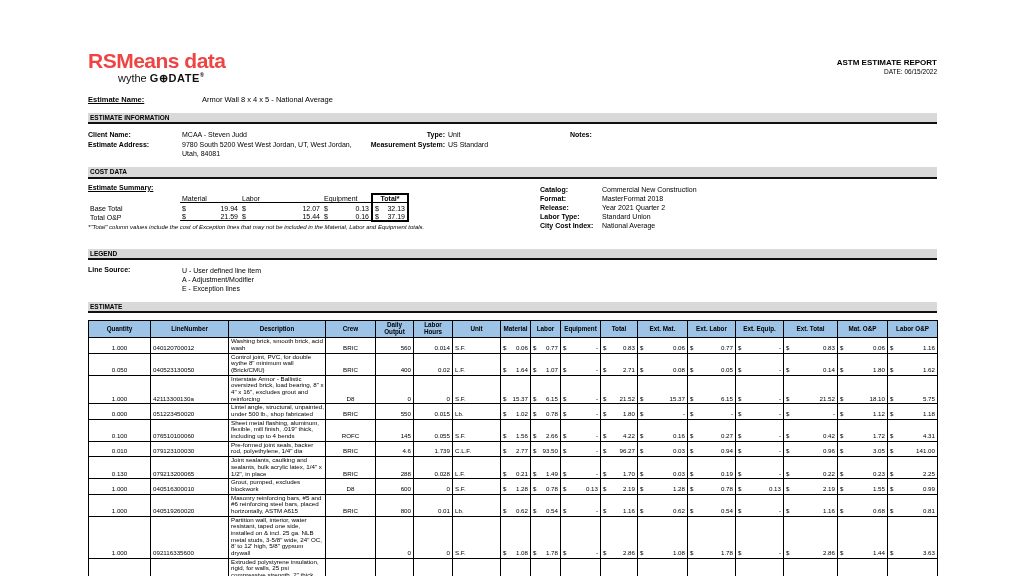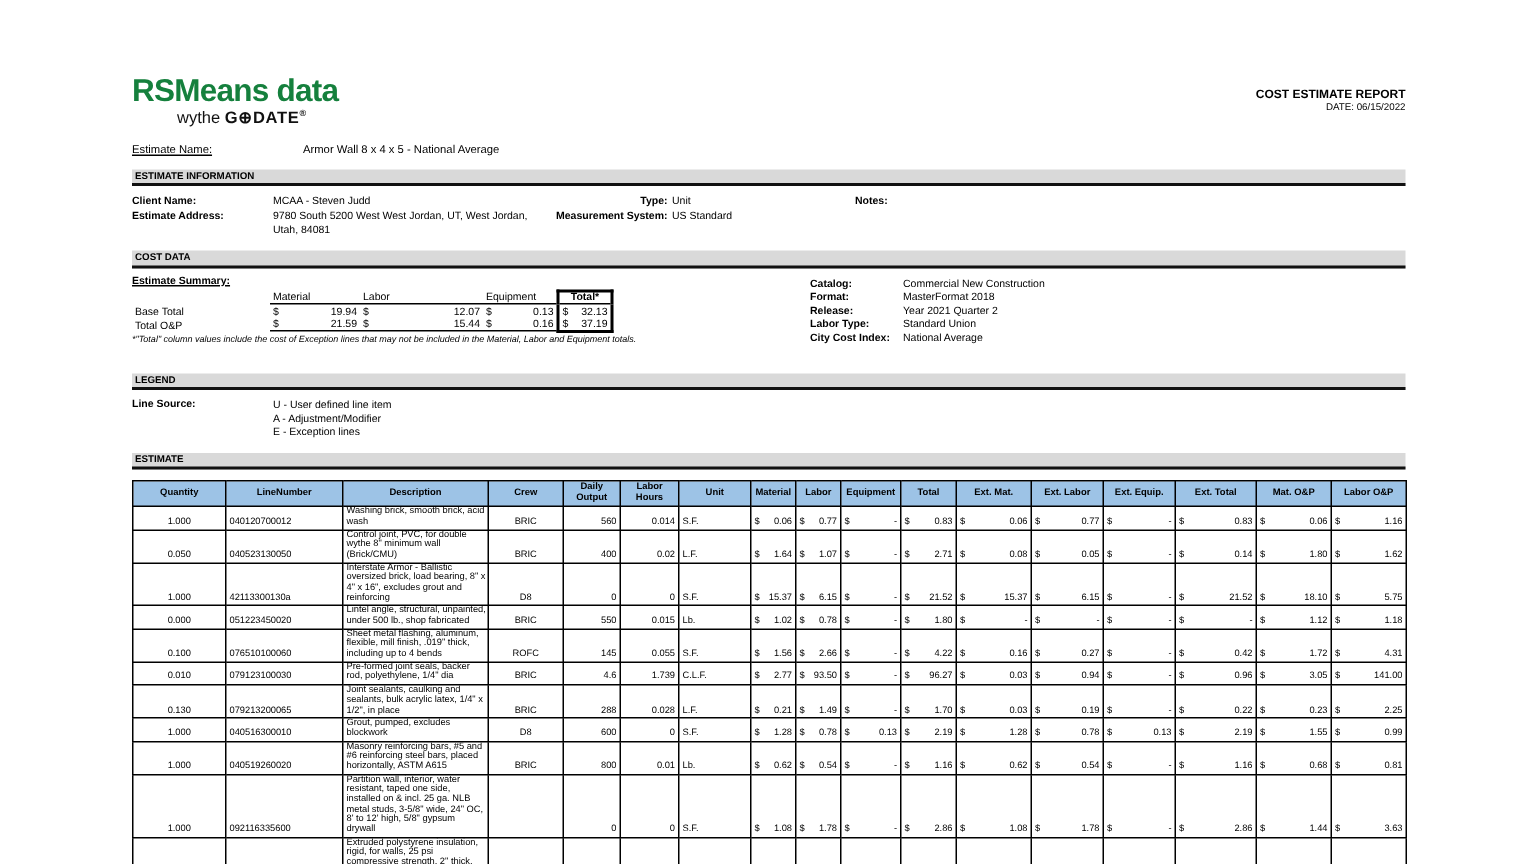--- a/index.html
+++ b/index.html
@@ -10,32 +10,32 @@
   *{box-sizing:border-box;}
   html,body{margin:0;padding:0;}
   body{
     width:1024px;height:576px;background:#fff;color:#000;
     font-family:"Liberation Sans",sans-serif;position:relative;overflow:hidden;
   }
   .content{position:absolute;left:88px;top:50px;width:849px;}
 
   
   .hdr{display:flex;justify-content:space-between;align-items:flex-start;}
-  .logo-name{font-size:21px;font-weight:bold;color:#15803d;letter-spacing:-0.5px;line-height:1;}
+  .logo-name{font-size:21px;font-weight:bold;color:#ef4444;letter-spacing:-0.5px;line-height:1;}
   .logo-from{font-size:11px;margin-left:30px;margin-top:1px;color:#111;}
   .logo-brand{font-weight:bold;letter-spacing:0.5px;}
   .logo-icon{font-weight:bold;}
   .logo-reg{font-size:6px;vertical-align:super;}
   .rpt{ text-align:right;padding-top:8px;}
   .rpt-title{font-size:8px;font-weight:bold;}
   .rpt-date{font-size:6.5px;margin-top:1px;}
 
   
   .ename{display:flex;font-size:7.5px;margin-top:10px;}
-  .ename .lbl{font-weight:normal;text-decoration:underline;width:68px;}
+  .ename .lbl{font-weight:bold;text-decoration:underline;width:68px;}
   .ename .val{margin-left:46px;}
 
   
   .bar{background:var(--bar-bg);border-bottom:2px solid #111;font-size:6.5px;font-weight:bold;
        padding:1px 2px 1px 2px;margin-top:9px;line-height:1.1;}
 
   
   .inforow{display:flex;font-size:7px;margin-top:6px;line-height:1.35;}
   .icol-lbl{width:94px;font-weight:bold;}
   .icol-val{width:178px;}
@@ -87,21 +87,21 @@
 
   <div class="hdr">
     <div>
       <div class="logo-name">RSMeans data</div>
       <div class="logo-from">
         <span>wythe</span>
         <span class="logo-brand"><span>G</span><span class="logo-icon">⊕</span><span>DATE</span><span class="logo-reg">®</span></span>
       </div>
     </div>
     <div class="rpt">
-      <div class="rpt-title">COST ESTIMATE REPORT</div>
+      <div class="rpt-title">ASTM ESTIMATE REPORT</div>
       <div class="rpt-date">DATE: 06/15/2022</div>
     </div>
   </div>
 
   <div class="ename">
     <span class="lbl">Estimate Name:</span>
     <span class="val">Armor Wall 8 x 4 x 5 - National Average</span>
   </div>
 
   <div class="bar">ESTIMATE INFORMATION</div>

